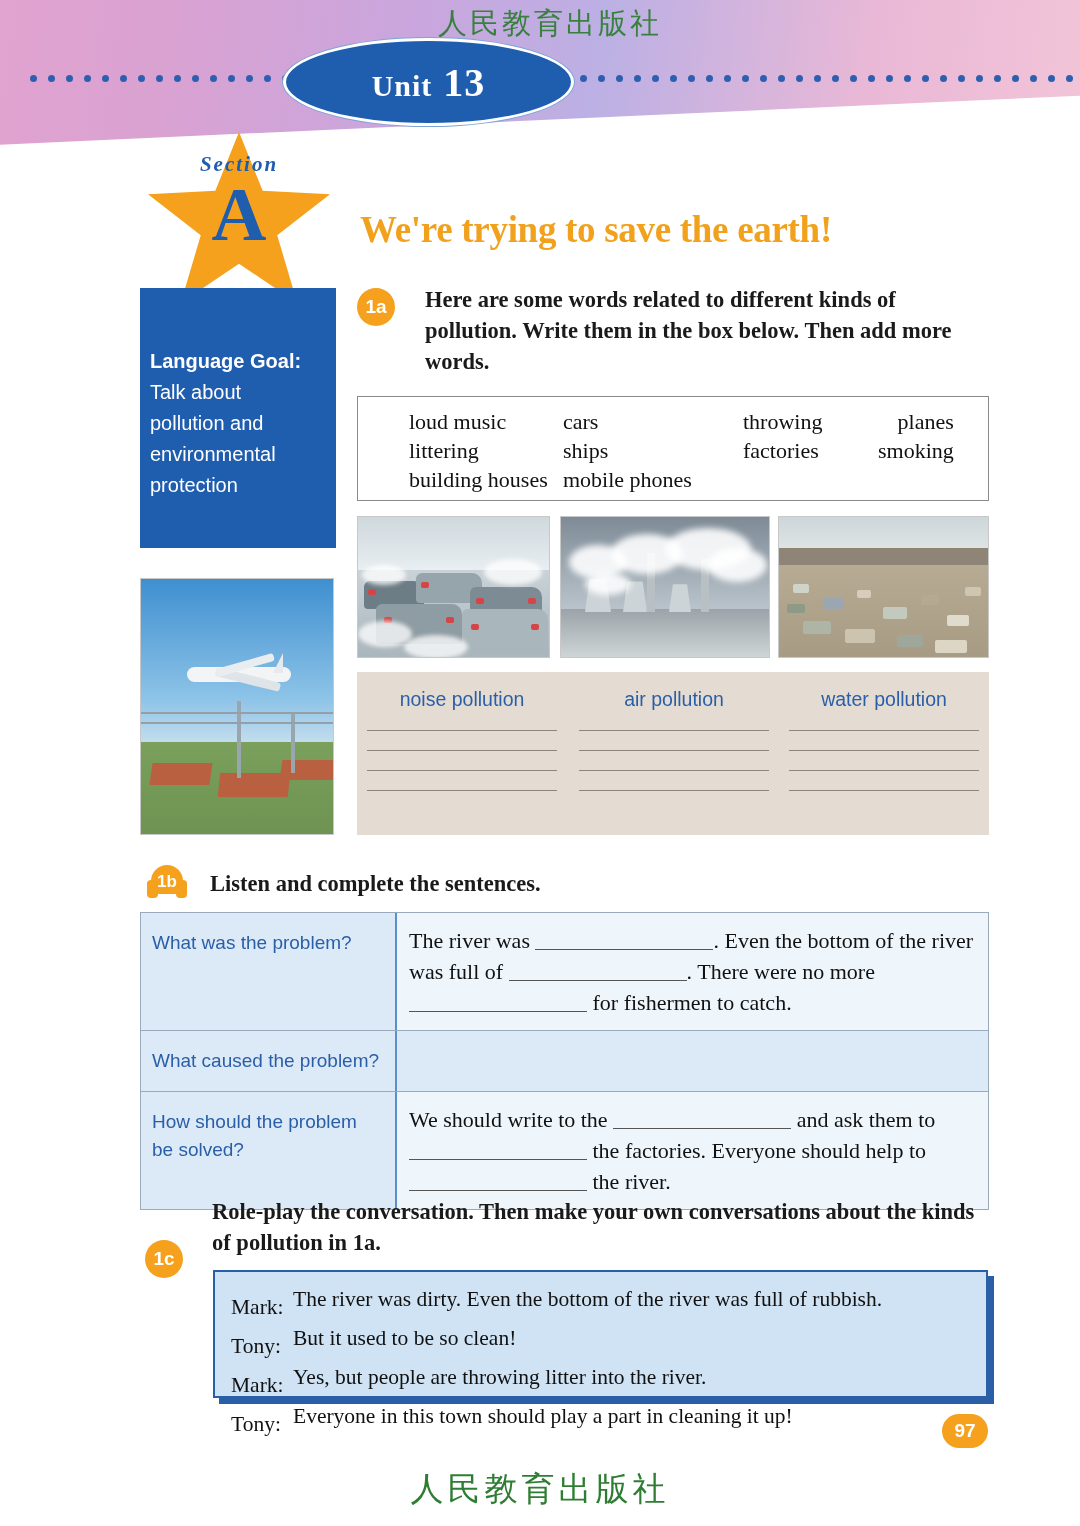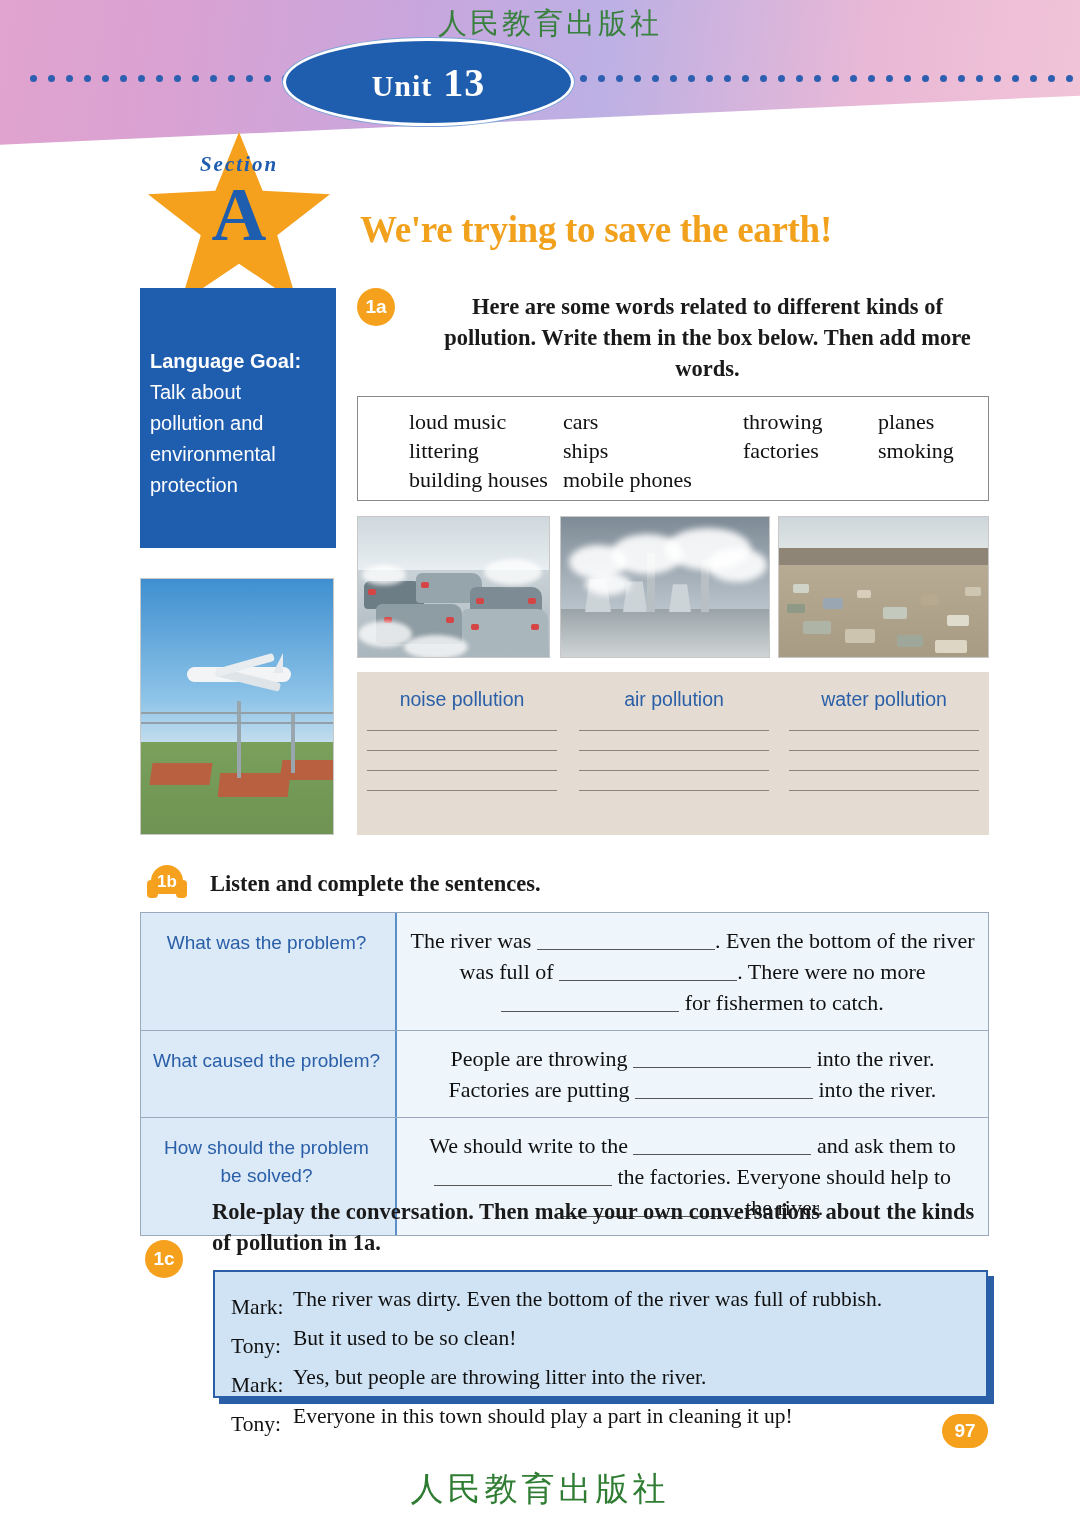--- a/index.html
+++ b/index.html
@@ -226,21 +226,21 @@
   .word-box .col {
     position: absolute;
     font-family: "Liberation Serif", serif;
     font-size: 22px;
     line-height: 29px;
     color: #111;
   }
   .wc1 { left: 17px; top: 10px; margin-left: 34px; }
   .wc2 { left: 205px; top: 10px; }
   .wc3 { left: 385px; top: 10px; }
-  .wc4 { left: 520px; top: 10px; }
+  .wc4 { left: 520px; top: 10px; text-align: right; }
 
   
   .photo {
     position: absolute;
     overflow: hidden;
     border: 1px solid #c8c8c8;
     box-sizing: border-box;
   }
   #photo-cars { left: 357px; top: 516px; width: 193px; height: 142px; }
   #photo-factory { left: 560px; top: 516px; width: 210px; height: 142px; }
@@ -318,21 +318,21 @@
 
   
   .tbl {
     position: absolute;
     left: 140px; top: 912px;
     width: 849px;
     border: 1px solid #9aa9bb;
     box-sizing: border-box;
     background: #dceaf7;
   }
-  .tbl-row { display: flex; border-bottom: 1px solid #9aa9bb; text-align: center; }
+  .tbl-row { display: flex; border-bottom: 1px solid #9aa9bb; }
   .tbl-row:last-child { border-bottom: none; }
   .tbl-q {
     width: 256px;
     box-sizing: border-box;
     padding: 16px 14px 16px 11px;
     border-right: 2px solid #5b8fc9;
     color: #2a5fa8;
     font-family: "Liberation Sans", sans-serif;
     font-size: 19px;
     line-height: 28px;
@@ -476,21 +476,21 @@
 </div>
 
 <div class="page-title">We're trying to save the earth!</div>
 
 <div class="lang-goal">
   <b>Language Goal:</b><br>
   <span>Talk about pollution and environmental protection</span>
 </div>
 
 <div class="act-num" style="left:357px; top:288px;">1a</div>
-<div class="act-text" style="left:425px; top:291px; width:565px;text-align:center;">Here are some words related to different kinds of pollution. Write them in the box below. Then add more words.</div>
+<div class="act-text" style="left:425px; top:284px; width:565px;">Here are some words related to different kinds of pollution. Write them in the box below. Then add more words.</div>
 
 <div class="word-box">
   <div class="col wc1">
     <div>loud music</div>
     <div>littering</div>
     <div>building houses</div>
   </div>
   <div class="col wc2">
     <div>cars</div>
     <div>ships</div>
@@ -617,23 +617,20 @@
 
 <div class="tbl">
   <div class="tbl-row">
     <div class="tbl-q">What was the problem?</div>
     <div class="tbl-a">
       <span>The river was </span><span class="blank b-lg"></span><span>. Even the bottom of the river was full of </span><span class="blank b-lg"></span><span>. There were no more </span><span class="blank b-lg"></span><span> for fishermen to catch.</span>
     </div>
   </div>
   <div class="tbl-row">
     <div class="tbl-q">What caused the problem?</div>
-    <div class="tbl-a">
-      <span>People are throwing </span><span class="blank b-lg"></span><span> into the river. Factories are putting </span><span class="blank b-lg"></span><span> into the river.</span>
-    </div>
   </div>
   <div class="tbl-row">
     <div class="tbl-q">How should the problem be solved?</div>
     <div class="tbl-a">
       <span>We should write to the </span><span class="blank b-lg"></span><span> and ask them to </span><span class="blank b-lg"></span><span> the factories. Everyone should help to </span><span class="blank b-lg"></span><span> the river.</span>
     </div>
   </div>
 </div>
 
 <div class="act-num" style="left:145px; top:1192px;margin-top:48px;">1c</div>

